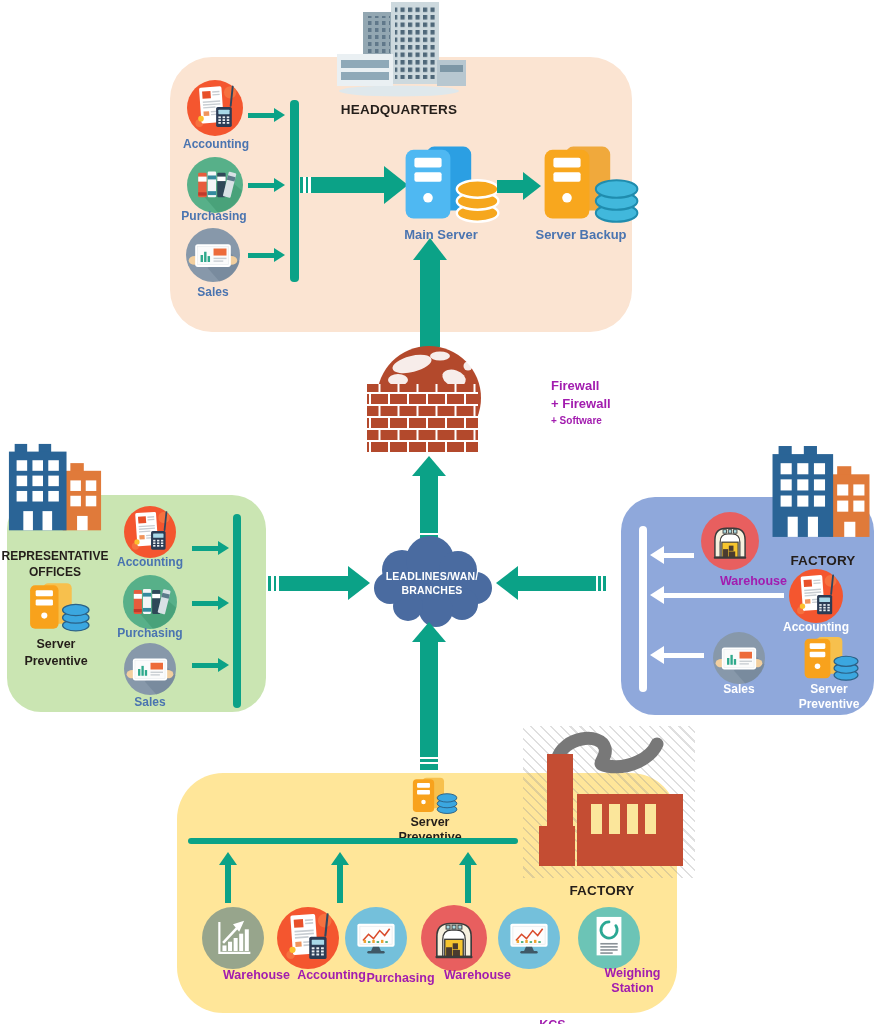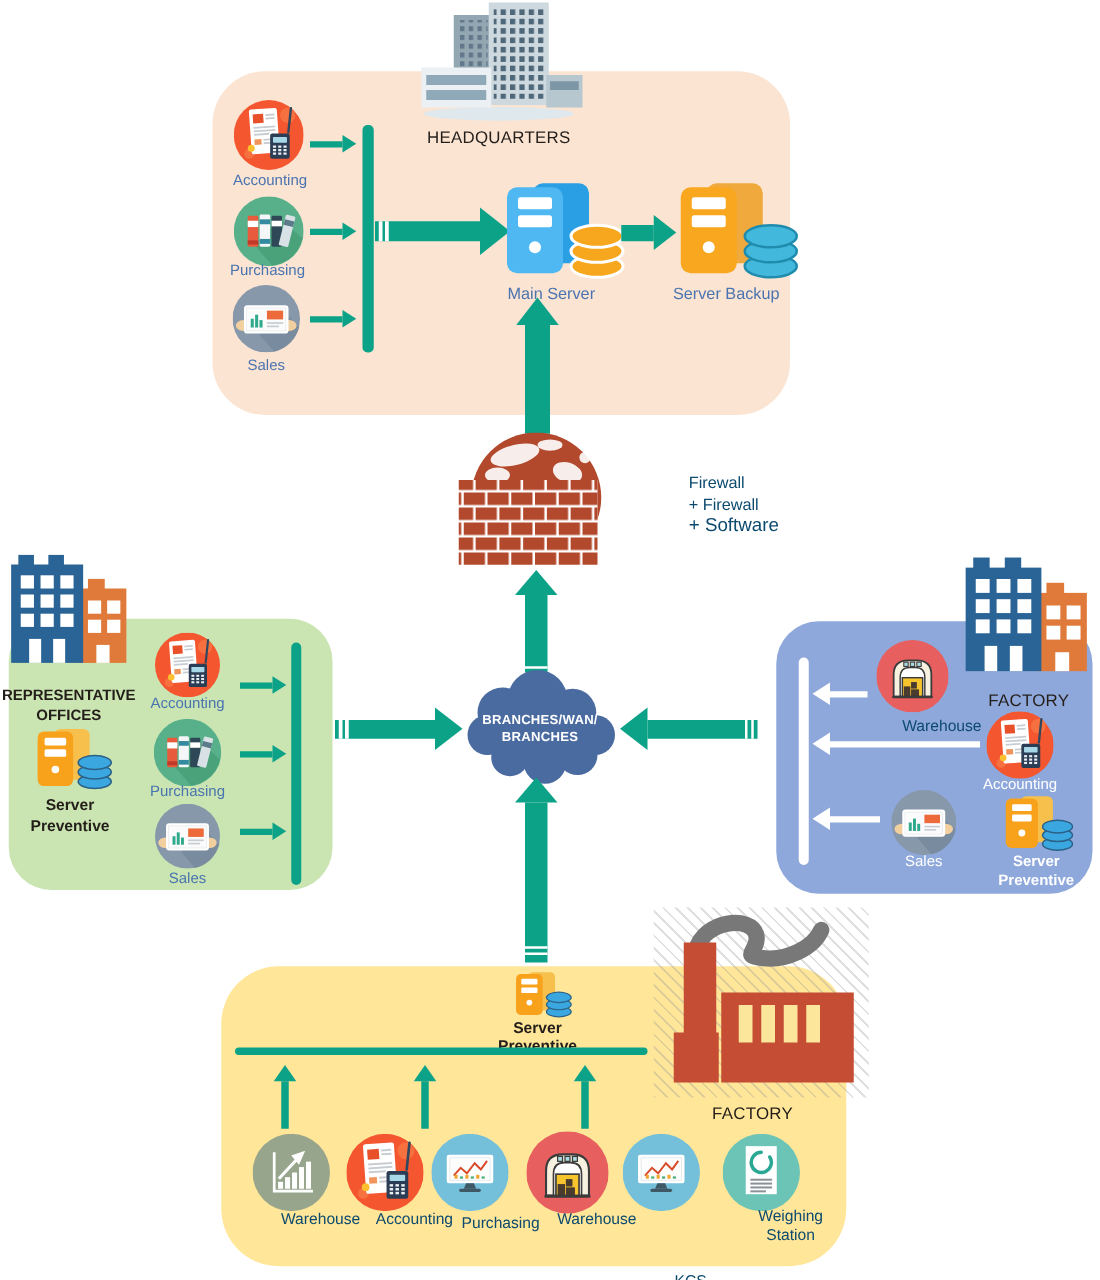--- a/index.html
+++ b/index.html
@@ -1,23 +1,23 @@
 <!DOCTYPE html>
 <html><head>
 <meta charset="utf-8">
 <style>
   html,body{margin:0;padding:0;background:#fff;}
   .stage{position:relative;width:880px;height:1024px;background:#fff;overflow:hidden;
          font-family:"Liberation Sans",sans-serif;}
   .abs{position:absolute;}
   .panel{position:absolute;}
-  .lbl{position:absolute;font-weight:400;text-align:center;transform:translateX(-50%);
+  .lbl{position:absolute;font-weight:700;text-align:center;transform:translateX(-50%);
        white-space:nowrap;line-height:1.15;}
   .lbl.blue{color:#4a74b0;font-size:12px;}
-  .lbl.red{color:#0c4a6e;font-size:12.5px;padding-left:47px;}
+  .lbl.red{color:#a21caf;font-size:12.5px;padding-left:47px;}
   .lbl.white{color:#ffffff;font-size:12px;}
   .lbl.big{color:#241e1a;font-size:13.5px;letter-spacing:.2px;}
   .lbl.wrap{white-space:normal;line-height:15px;}
   .left-align{text-align:left;transform:none;}
   .bar{position:absolute;background:#0ba287;border-radius:4px;}
   .bar.white{background:#ffffff;}
   
   .arrow-r{position:absolute;display:flex;align-items:center;}
   .arrow-r .sh{background:#0ba287;position:relative;}
   .arrow-r .hd{width:0;height:0;border-top:7px solid transparent;border-bottom:7px solid transparent;
@@ -375,21 +375,21 @@
       <ellipse cx="46" cy="34" rx="10" ry="6"></ellipse>
       <ellipse cx="88" cy="10" rx="10" ry="4.5"></ellipse>
       <circle cx="116" cy="20" r="4.5"></circle>
     </g>
     <rect x="15" y="38" width="111" height="68" fill="#fff"></rect>
     <rect x="15" y="38" width="111" height="68" fill="url(#bricks)"></rect>
   </svg>
   <div class="abs" style="left:504px;top:377px;">
     <div class="lbl red left-align" style="position:static;font-size:13px;line-height:17.5px;">Firewall</div>
     <div class="lbl red left-align" style="position:static;font-size:13px;line-height:17.5px;">+ Firewall</div>
-    <div class="lbl red left-align" style="position:static;font-size:15px;line-height:17.5px;">+ Software</div>
+    <div class="lbl red left-align" style="position:static;font-size:10px;line-height:17.5px;">+ Software</div>
   </div>
 
   <div class="arrow-u" style="left:412px;top:456px;">
     <div class="hd" style="border-bottom-width:20px;"></div>
     <div class="sh" style="width:18px;height:70px;">
       <span class="brk h" style="bottom:6px;"></span>
         <span class="brk h" style="bottom:11px;"></span>
     </div>
     </div>
 
@@ -401,21 +401,21 @@
         <circle cx="90" cy="34" r="19"></circle>
       <circle cx="108" cy="52" r="16"></circle>
         <circle cx="94" cy="68" r="16"></circle>
         <circle cx="68" cy="74" r="17"></circle>
       <circle cx="40" cy="70" r="15"></circle>
         <circle cx="22" cy="52" r="16"></circle>
     </g>
   </svg>
   <div class="abs" style="left:432px;top:570px;transform:translateX(-50%);text-align:center;color:#fff;font-weight:700;
               font-size:10.5px;line-height:13.5px;letter-spacing:.2px;">
-    <div>BRANCHES/WAN/</div>
+    <div>LEADLINES/WAN/</div>
     <div>BRANCHES</div>
   </div>
 
   <div class="arrow-r exit" style="left:268px;top:566px;">
     <div class="sh" style="width:80px;height:15px;">
       <span class="brk v" style="left:3px;"></span>
         <span class="brk v" style="left:8px;"></span>
     </div>
       <div class="hd"></div>
     </div>

